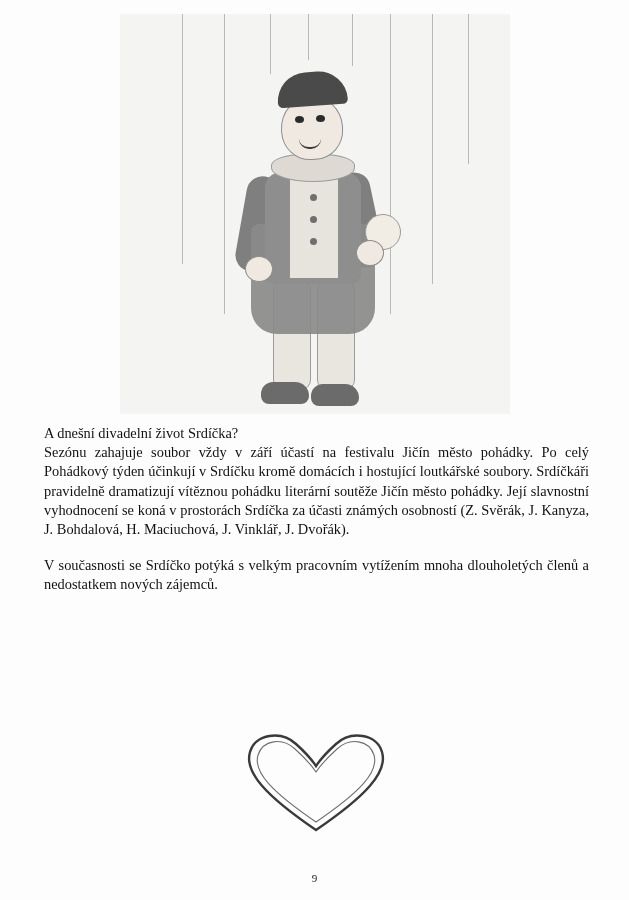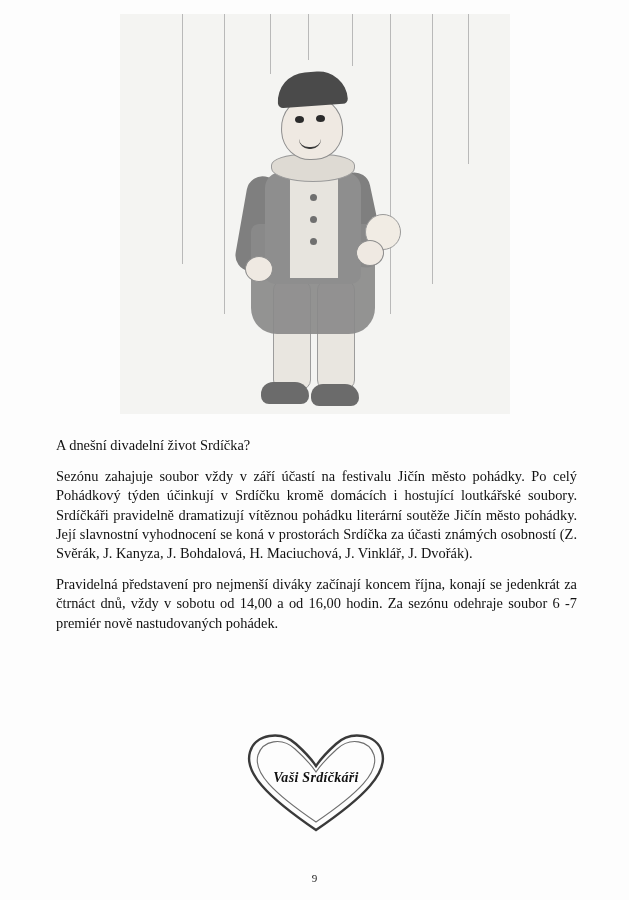--- a/index.html
+++ b/index.html
@@ -189,21 +189,21 @@
   
   .body-text {
     position: absolute;
     left: 44px;
     top: 424px;
     width: 545px;
     font-size: 14.4px;
     line-height: 19.2px;
     text-align: justify;
   }
-  .body-text p { margin: 12px; }
+  .body-text p { margin: 0; }
   .para-gap { height: 17px; }
 
   
   .heart-wrap {
     position: absolute;
     left: 236px;
     top: 726px;
     width: 160px;
     height: 112px;
   }
@@ -269,27 +269,26 @@
       <div class="p-hat"></div>
       <div class="p-ball"></div>
       <div class="p-hand l"></div>
       <div class="p-hand r"></div>
     </div>
   </div>
 
   <div class="body-text">
     <p>A dnešní divadelní život Srdíčka?</p>
     <p>Sezónu zahajuje soubor vždy v září účastí na festivalu Jičín město pohádky. Po celý Pohádkový týden účinkují v Srdíčku kromě domácích i hostující loutkářské soubory. Srdíčkáři pravidelně dramatizují vítěznou pohádku literární soutěže Jičín město pohádky. Její slavnostní vyhodnocení se koná v prostorách Srdíčka za účasti známých osobností (Z. Svěrák, J. Kanyza, J. Bohdalová, H. Maciuchová, J. Vinklář, J. Dvořák).</p>
-    <p>Pravidelná představení pro nejmenší diváky začínají koncem října, konají se jedenkrát za čtrnáct dnů, vždy v sobotu od 14,00 a od 16,00 hodin. Za sezónu odehraje soubor 6 -7 premiér nově nastudovaných pohádek.</p>
     <div class="para-gap"></div>
+    <p>V současnosti se Srdíčko potýká s velkým pracovním vytížením mnoha dlouholetých členů a nedostatkem nových zájemců.</p>
   </div>
 
   <div class="heart-wrap">
     <svg class="heart-svg" width="160" height="112" viewBox="0 0 160 112">
       <path d="M80 104 C 30 70, 8 46, 14 26 C 19 8, 45 4, 60 18 C 70 27, 76 34, 80 40 C 84 34, 90 27, 100 18 C 115 4, 141 8, 146 26 C 152 46, 130 70, 80 104 Z" fill="none" stroke="#3a3a3a" stroke-width="2.4"></path>
       <path d="M80 96 C 36 66, 17 46, 22 29 C 27 14, 46 11, 59 23 C 69 32, 76 40, 80 46 C 84 40, 91 32, 101 23 C 114 11, 133 14, 138 29 C 143 46, 124 66, 80 96 Z" fill="none" stroke="#6e6e6e" stroke-width="1.1"></path>
     </svg>
-    <div class="heart-text">Vaši Srdíčkáři</div>
   </div>
 
   <div class="page-number">9</div>
 
 </div>
 
 </body></html>

